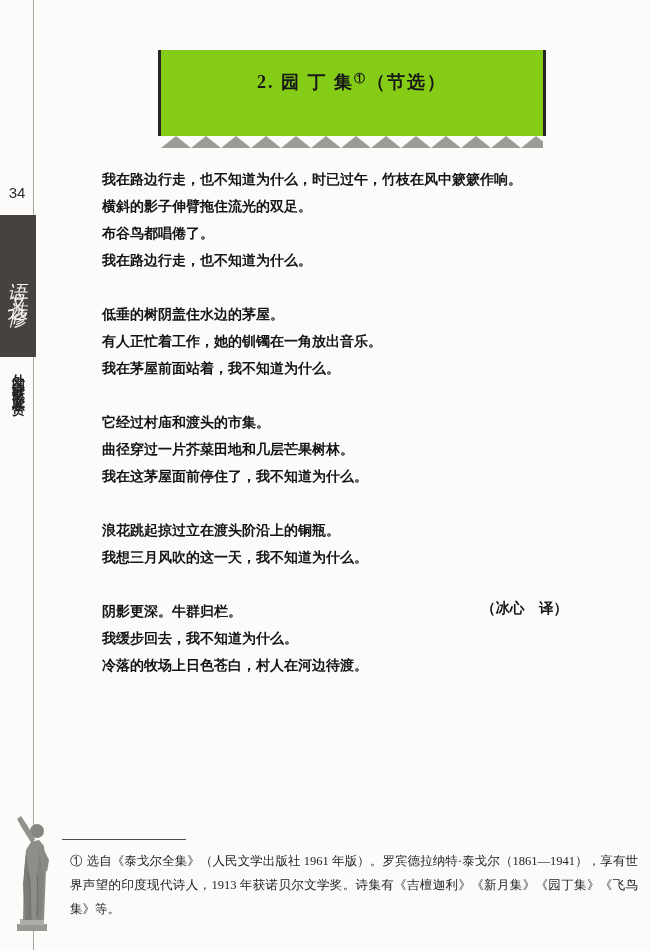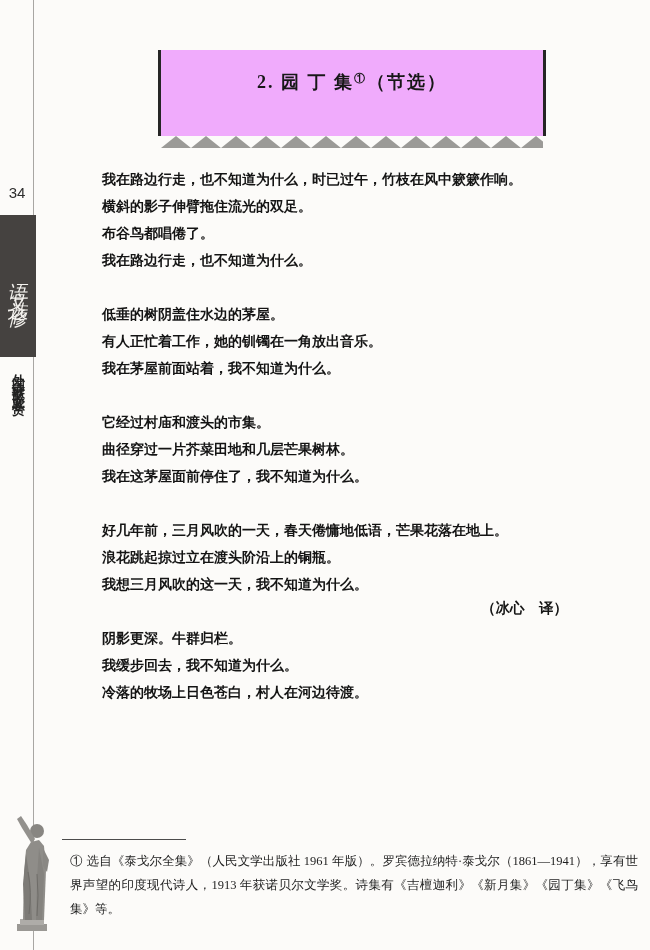--- a/index.html
+++ b/index.html
@@ -44,21 +44,21 @@
     writing-mode:vertical-rl;text-orientation:upright;
     color:#222;font-size:13px;letter-spacing:4px;
     font-weight:bold;
     font-family:"DejaVu Serif",serif;
   }
   
   .statue{position:absolute;left:6px;top:814px;width:54px;height:122px;}
   
   .header-box{
     position:absolute;left:158px;top:50px;width:388px;height:86px;
-    background:#f0abfc;
+    background:#84cc16;
     border-left:3px solid #262626;
     border-right:3px solid #262626;
     box-sizing:border-box;
     text-align:center;
   }
   .header-title{
     margin-top:20px;
     font-size:18px;font-weight:bold;letter-spacing:2px;color:#171717;
   }
   .header-title sup{font-size:11px;vertical-align:6px;font-weight:bold;}
@@ -163,21 +163,20 @@
       <div class="poem-line">低垂的树阴盖住水边的茅屋。</div>
       <div class="poem-line">有人正忙着工作，她的钏镯在一角放出音乐。</div>
       <div class="poem-line">我在茅屋前面站着，我不知道为什么。</div>
     </div>
     <div class="stanza">
       <div class="poem-line">它经过村庙和渡头的市集。</div>
       <div class="poem-line">曲径穿过一片芥菜田地和几层芒果树林。</div>
       <div class="poem-line">我在这茅屋面前停住了，我不知道为什么。</div>
     </div>
     <div class="stanza">
-      <div class="poem-line">好几年前，三月风吹的一天，春天倦慵地低语，芒果花落在地上。</div>
       <div class="poem-line">浪花跳起掠过立在渡头阶沿上的铜瓶。</div>
       <div class="poem-line">我想三月风吹的这一天，我不知道为什么。</div>
     </div>
     <div class="stanza">
       <div class="poem-line">阴影更深。牛群归栏。</div>
       <div class="poem-line">我缓步回去，我不知道为什么。</div>
       <div class="poem-line">冷落的牧场上日色苍白，村人在河边待渡。</div>
     </div>
   </div>
 

